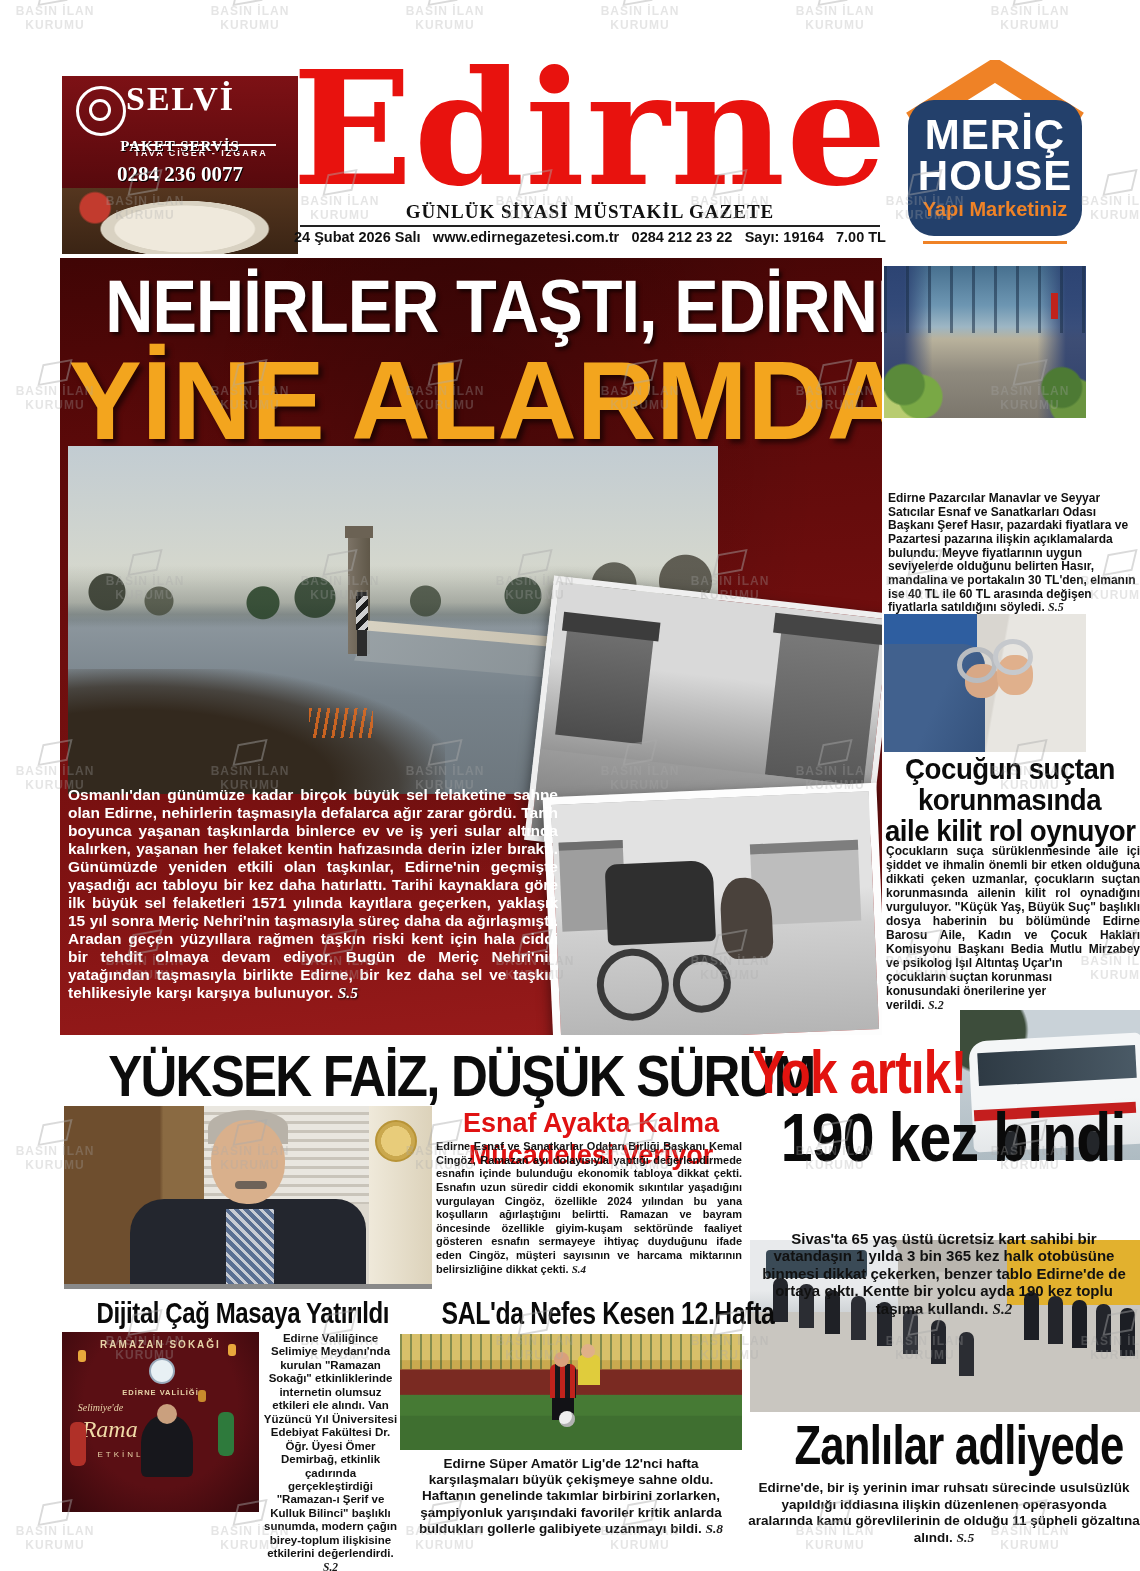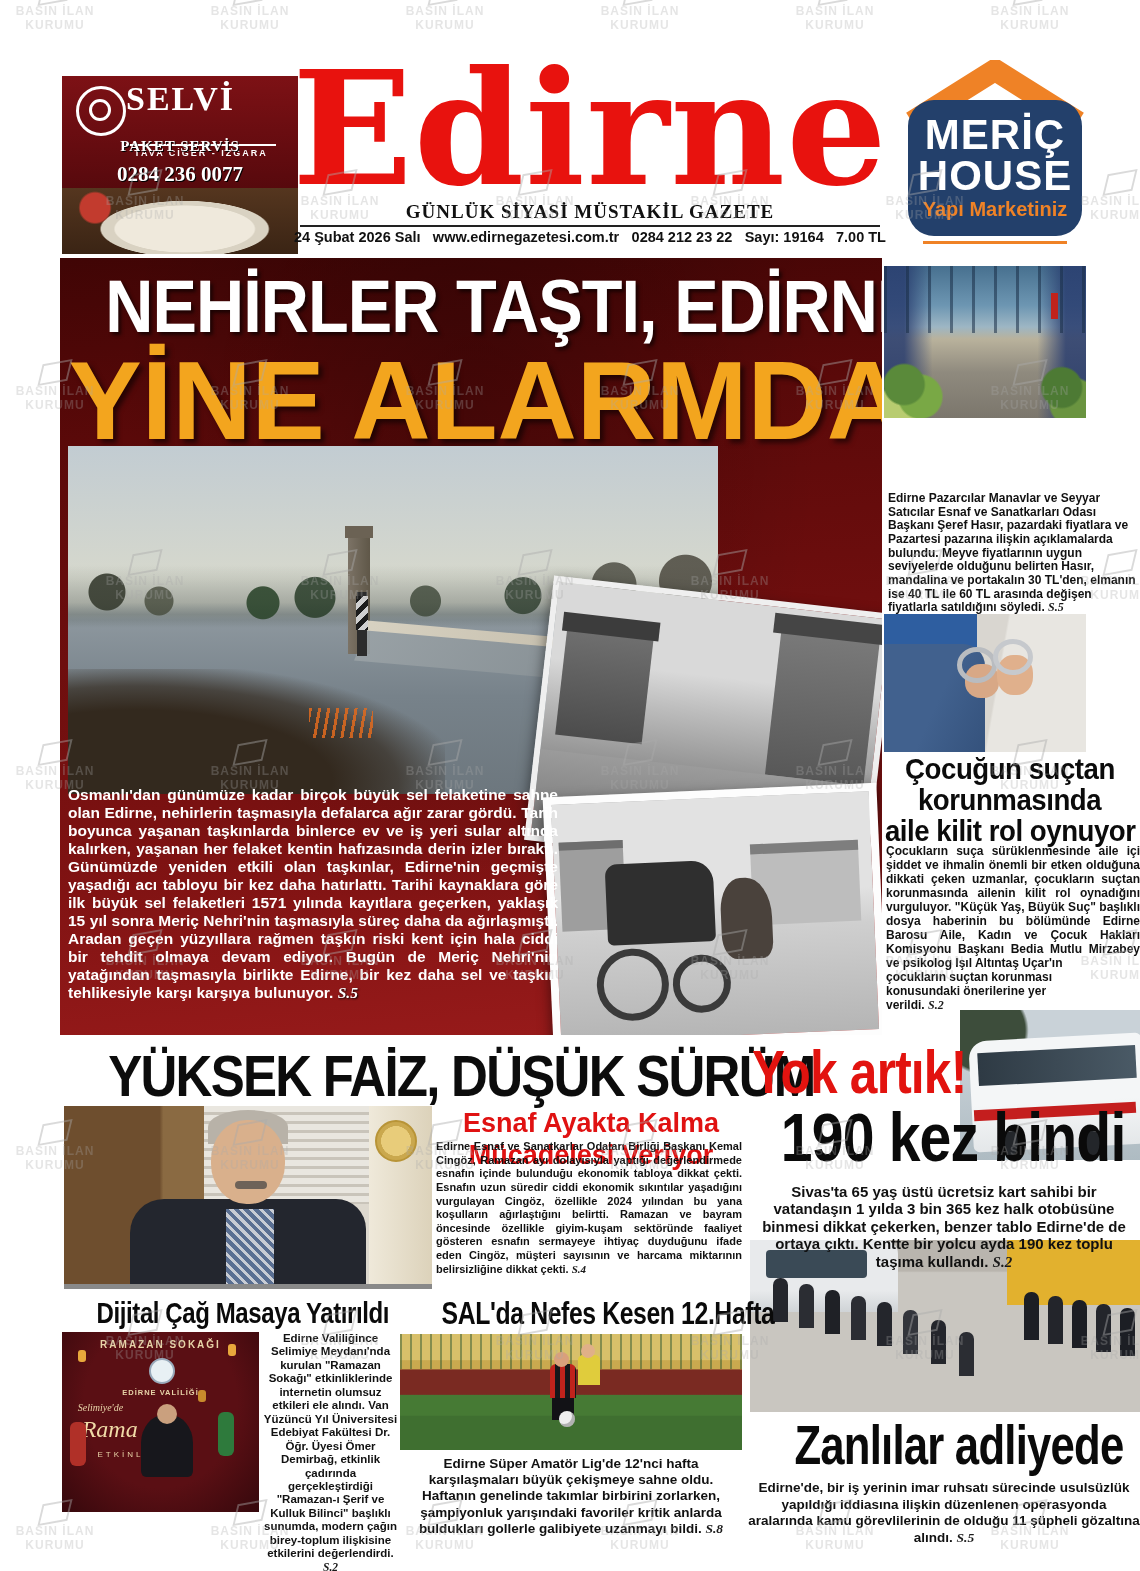--- a/index.html
+++ b/index.html
@@ -176,21 +176,21 @@
   .portrait-shadow{left:64px;top:1284px;width:368px;height:5px;background:rgba(40,40,40,.55);}
   .econ-sub{left:440px;top:1108px;width:302px;text-align:center;color:#e01212;font-weight:bold;
             font-size:27px;line-height:1.18;}
   .econ-body{left:436px;top:1140px;width:306px;font-size:11px;font-weight:bold;line-height:1.24;
             text-align:justify;color:#111;}
   
   .yok-hl{left:752px;top:1036px;width:392px;color:#e2130f;font-weight:bold;z-index:6;}
   .yok-hl .fit{display:inline-block;font-size:62px;transform:scaleX(.8);transform-origin:left;white-space:nowrap;letter-spacing:-1px;}
   .yok-hl2{left:748px;top:1098px;width:392px;text-align:center;color:#0a0a0a;font-weight:bold;z-index:6;}
   .yok-hl2 .fit{display:inline-block;font-size:68px;transform:scaleX(.84);white-space:nowrap;letter-spacing:-1px;}
-  .yok-body{left:752px;top:1183px;width:384px;text-align:center;font-size:15px;font-weight:bold;
+  .yok-body{left:752px;top:1230px;width:384px;text-align:center;font-size:15px;font-weight:bold;
             line-height:1.16;color:#111;z-index:6;}
   .crowd{left:750px;top:1240px;width:390px;height:172px;
       background:linear-gradient(180deg,#b9b5ae 0 18%,#c9c6c0 19% 100%);}
   .crowd .van{position:absolute;left:0;top:0;width:38%;height:42%;background:linear-gradient(180deg,#e8eaec 0 70%,#cfd3d6 100%);border-radius:0 14px 0 0;}
   .crowd .vanwin{position:absolute;left:4%;top:6%;width:26%;height:16%;background:#3a4a56;border-radius:4px;}
   .crowd .ybus{position:absolute;right:0;top:0;width:34%;height:38%;background:#e2b12e;}
   .crowd .fig{position:absolute;left:6%;top:22%;width:15px;height:44px;background:#24262c;border-radius:7px 7px 0 0;
       box-shadow:26px 6px 0 0 #2b2d33, 52px 12px 0 0 #1f2126, 78px 18px 0 0 #2b2d33, 104px 24px 0 0 #24262c,
                  130px 32px 0 0 #33353b, 158px 42px 0 0 #24262c, 186px 54px 0 0 #2b2d33;}
   .crowd .cop{position:absolute;right:26%;top:30%;width:15px;height:48px;background:#1c1e24;border-radius:7px 7px 0 0;

